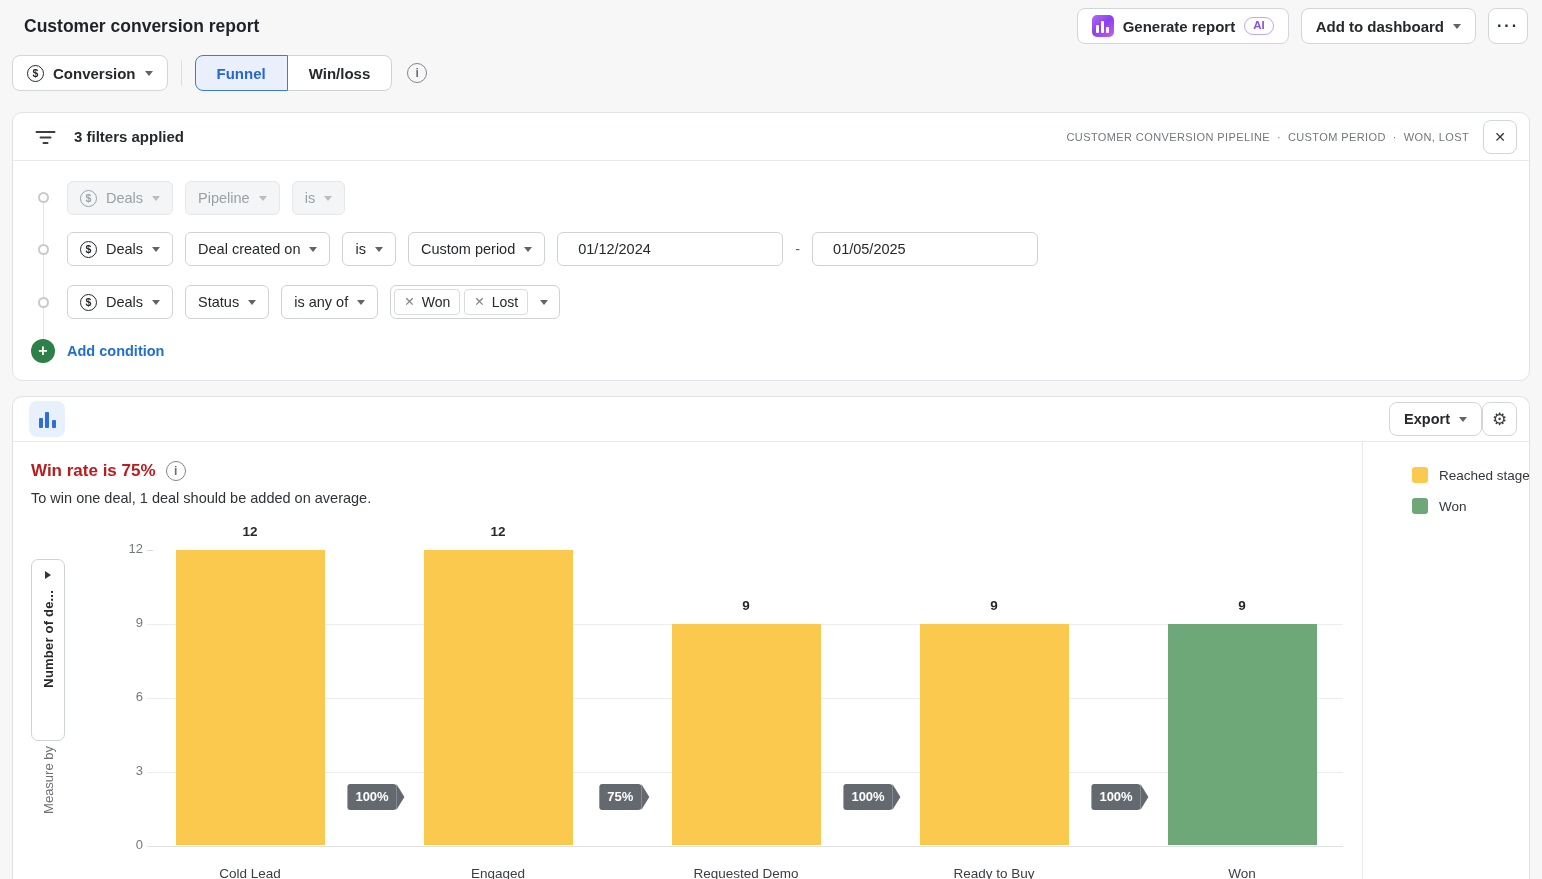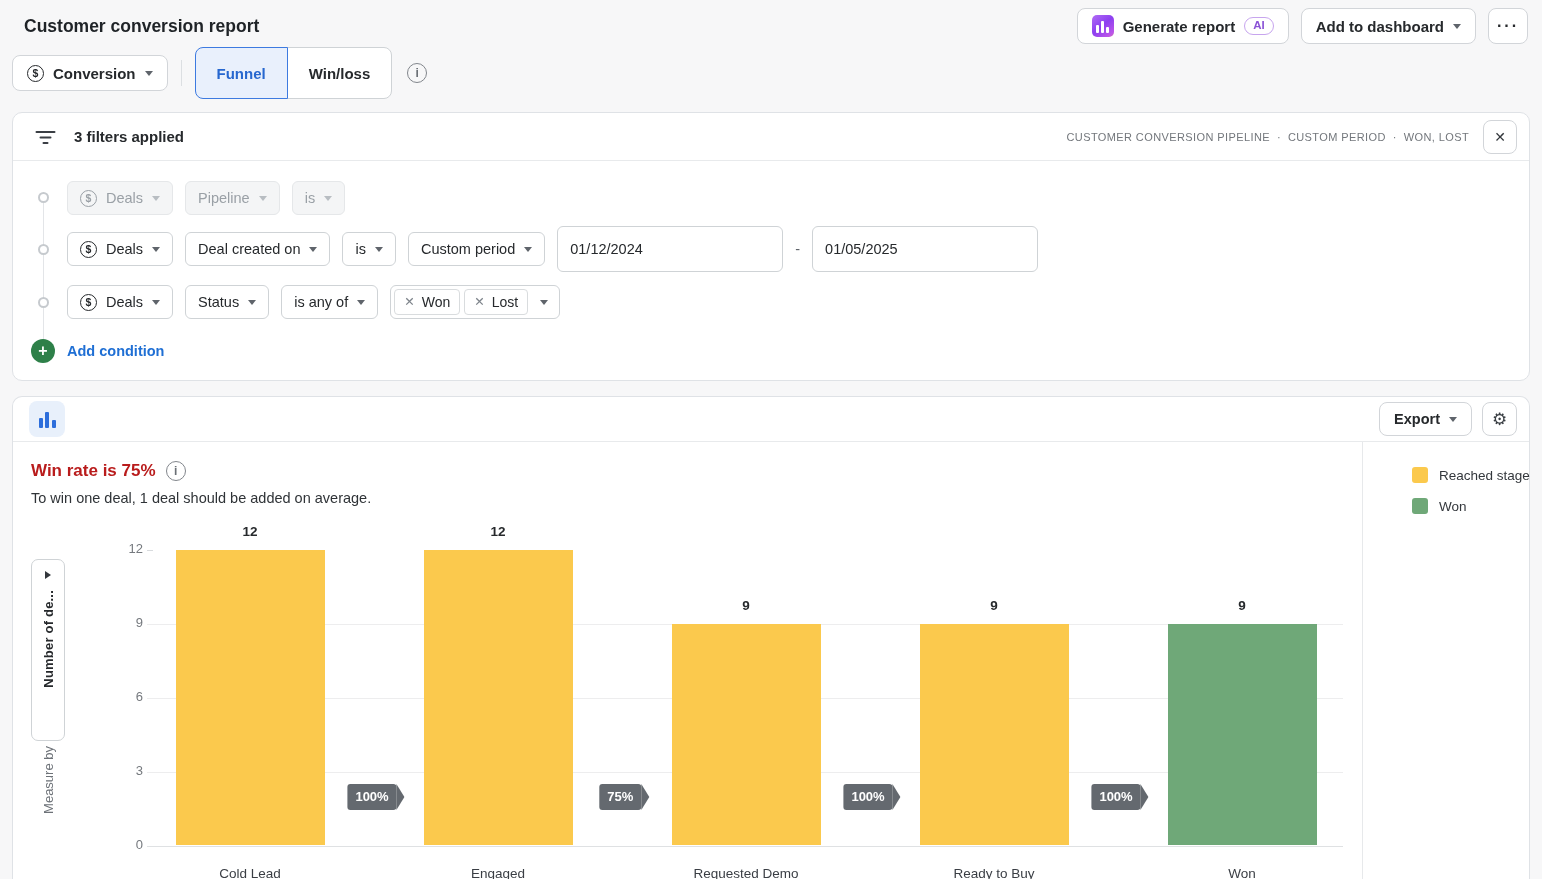--- a/index.html
+++ b/index.html
@@ -20,56 +20,56 @@
   .grad-icon { width:22px; height:22px; border-radius:5px; background:linear-gradient(140deg,#b06cf5 0%,#8d40f0 48%,#bb55e9 86%,#e69a63 118%); display:inline-flex; align-items:flex-end; justify-content:center; gap:2px; padding-bottom:4px; }
   .grad-icon i, .blue-bars i { display:block; width:3px; background:#fff; border-radius:1px; }
   .ai-pill { border:1px solid #c7a5ee; color:#8a52d6; border-radius:999px; font-size:11.5px; font-weight:700; padding:2.5px 8px; line-height:1; }
   .more-btn { width:40px; justify-content:center; letter-spacing:2px; padding:0; font-size:16px; }
 
   
   .controls { position:absolute; left:12px; top:55px; height:36px; display:flex; align-items:center; }
   .usd { width:17px; height:17px; border:1.5px solid currentColor; border-radius:50%; display:inline-flex; align-items:center; justify-content:center; font-size:10.5px; font-weight:700; flex:none; }
   .vdivider { width:1px; height:26px; background:#dcdfe2; margin:0 13px; }
   .segmented { display:flex; }
-  .seg { height:52px; padding:0 21px; display:inline-flex; align-items:center; font-size:15px; font-weight:700; border:1px solid #cfd3d6; background:#fff; color:#26292c; cursor:pointer; }
+  .seg { height:36px; padding:0 21px; display:inline-flex; align-items:center; font-size:15px; font-weight:700; border:1px solid #cfd3d6; background:#fff; color:#26292c; cursor:pointer; }
   .seg-first { border-radius:8px 0 0 8px; }
   .seg-last { border-radius:0 8px 8px 0; margin-left:-1px; }
   .seg-active { background:#e9f0fc; border-color:#3d7ae0; color:#2767cf; position:relative; z-index:1; }
   .controls .icon-circle { margin-left:15px; }
 
   
   .filter-card { position:absolute; left:12px; top:112px; width:1518px; height:269px; background:#fff; border:1px solid #dfe2e6; border-radius:10px; }
   .filter-head { height:48px; border-bottom:1px solid #e8eaec; display:flex; align-items:center; padding:0 12px 0 22px; }
   .filter-title { font-size:15px; font-weight:700; margin-left:18px; }
   .filter-spacer { flex:1; }
   .filter-summary { font-size:11px; color:#73777c; letter-spacing:.4px; white-space:pre; margin-right:14px; }
   .close-btn { width:34px; height:34px; border:1px solid #d2d5d9; border-radius:8px; background:#fff; display:inline-flex; align-items:center; justify-content:center; font-size:14px; color:#33373c; cursor:pointer; }
   .conds { position:absolute; left:18px; top:48px; right:18px; bottom:0; }
   .rail { position:absolute; left:11.5px; top:36px; width:1.5px; height:154px; background:#e3e5e8; }
   .cond-dot { position:absolute; left:6.5px; width:11px; height:11px; border:2px solid #c6cace; border-radius:50%; background:#fff; }
   .cond-row { position:absolute; left:36px; display:flex; align-items:center; gap:12px; height:34px; }
   .dd { display:inline-flex; align-items:center; gap:9px; height:34px; padding:0 12px; border:1px solid #cfd3d6; border-radius:6px; background:#fff; font-size:14.5px; color:#26292c; cursor:pointer; white-space:nowrap; }
   .dd-disabled { background:#f4f5f6; border-color:#e5e7e9; color:#9aa0a6; cursor:default; }
   .dd-disabled .caret { border-top-color:#b8bdc2; }
-  .date-box { height:46px; width:226px; border:1px solid #cfd3d6; border-radius:6px; display:flex; align-items:center; padding:0 12px; font-size:14.5px; background:#fff; }
+  .date-box { height:34px; width:226px; border:1px solid #cfd3d6; border-radius:6px; display:flex; align-items:center; padding:0 20px; font-size:14.5px; background:#fff; }
   .date-sep { color:#5f646b; font-size:14.5px; }
   .multi { display:inline-flex; align-items:center; height:34px; border:1px solid #cfd3d6; border-radius:6px; background:#fff; padding:0 11px 0 3px; gap:4px; }
   .chip { display:inline-flex; align-items:center; gap:7px; height:26px; padding:0 9px; border:1px solid #d9dcde; border-radius:4px; font-size:14px; color:#26292c; background:#fff; cursor:pointer; }
   .chip-x { color:#7d838a; font-size:12.5px; line-height:1; }
   .multi .caret { margin-left:8px; }
   .add-row { position:absolute; left:0; top:178px; display:flex; align-items:center; gap:12px; }
   .plus-circle { width:24px; height:24px; border-radius:50%; background:#2e8049; color:#fff; display:inline-flex; align-items:center; justify-content:center; font-size:16px; font-weight:700; line-height:1; cursor:pointer; }
   .add-label { color:#1f6fd4; font-size:14.5px; font-weight:700; cursor:pointer; }
 
   
   .chart-card { position:absolute; left:12px; top:396px; width:1518px; height:484px; background:#fff; border:1px solid #dfe2e6; border-bottom:none; border-radius:10px 10px 0 0; }
   .chart-toolbar { height:45px; border-bottom:1px solid #e8eaec; display:flex; align-items:center; justify-content:space-between; padding:0 12px 0 16px; }
   .chart-type-btn { width:36px; height:36px; border:none; background:#e8f0fb; border-radius:8px; display:inline-flex; align-items:flex-end; justify-content:center; gap:2.5px; padding-bottom:9px; cursor:pointer; }
   .blue-bars i { width:4px; background:#2d6edb; border-radius:1px; }
-  .toolbar-right { display:flex; align-items:center; gap:10px; }
+  .toolbar-right { display:flex; align-items:center; }
   .export-btn { height:34px; font-size:14.5px; }
   .gear-btn { width:35px; height:34px; border:1px solid #d2d5d9; border-radius:8px; background:#fff; display:inline-flex; align-items:center; justify-content:center; font-size:17px; color:#3a3f44; font-family:"DejaVu Sans",sans-serif; cursor:pointer; }
 
   .insight { position:absolute; left:18px; top:64px; }
   .insight-title-row { display:flex; align-items:center; gap:10px; }
   .insight-title { font-size:17px; font-weight:700; color:#b91c1c; }
   .insight-sub { margin-top:9px; font-size:14.5px; color:#2f3337; }
 
   .legend { position:absolute; left:1349px; top:45px; width:168px; bottom:0; border-left:1px solid #e7e9eb; padding:25px 0 0 21px; }
   .legend-item { display:flex; align-items:center; gap:11px; margin-bottom:15px; font-size:13.5px; color:#33373c;margin-left:28px; }

